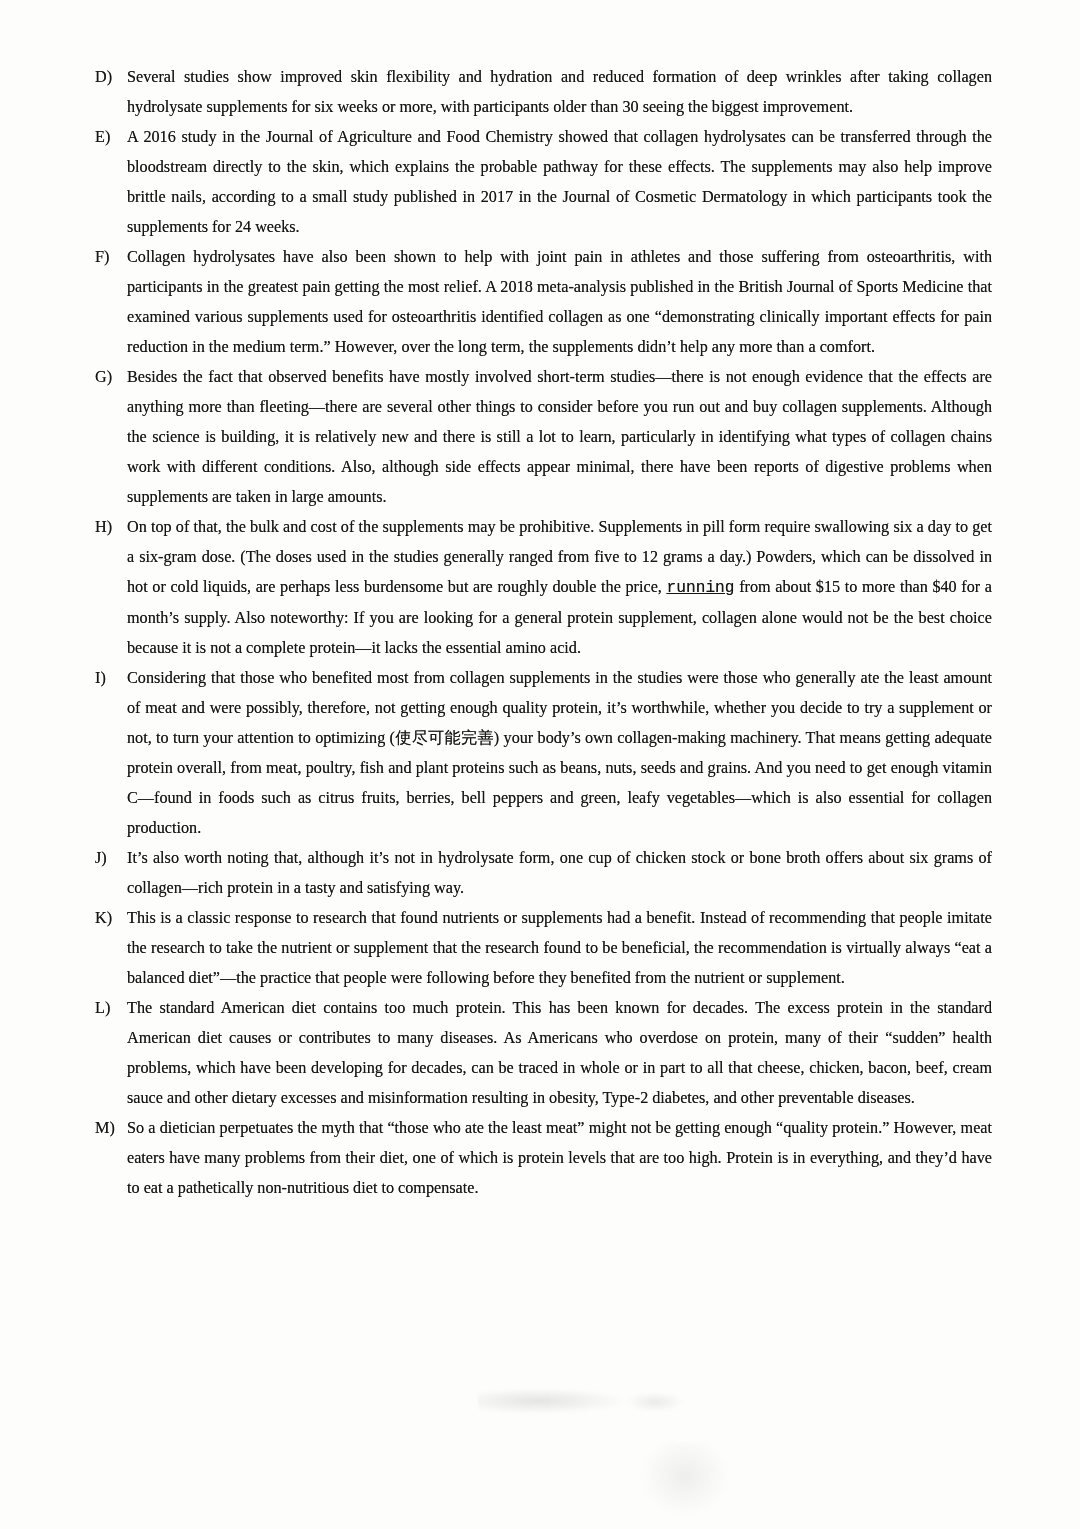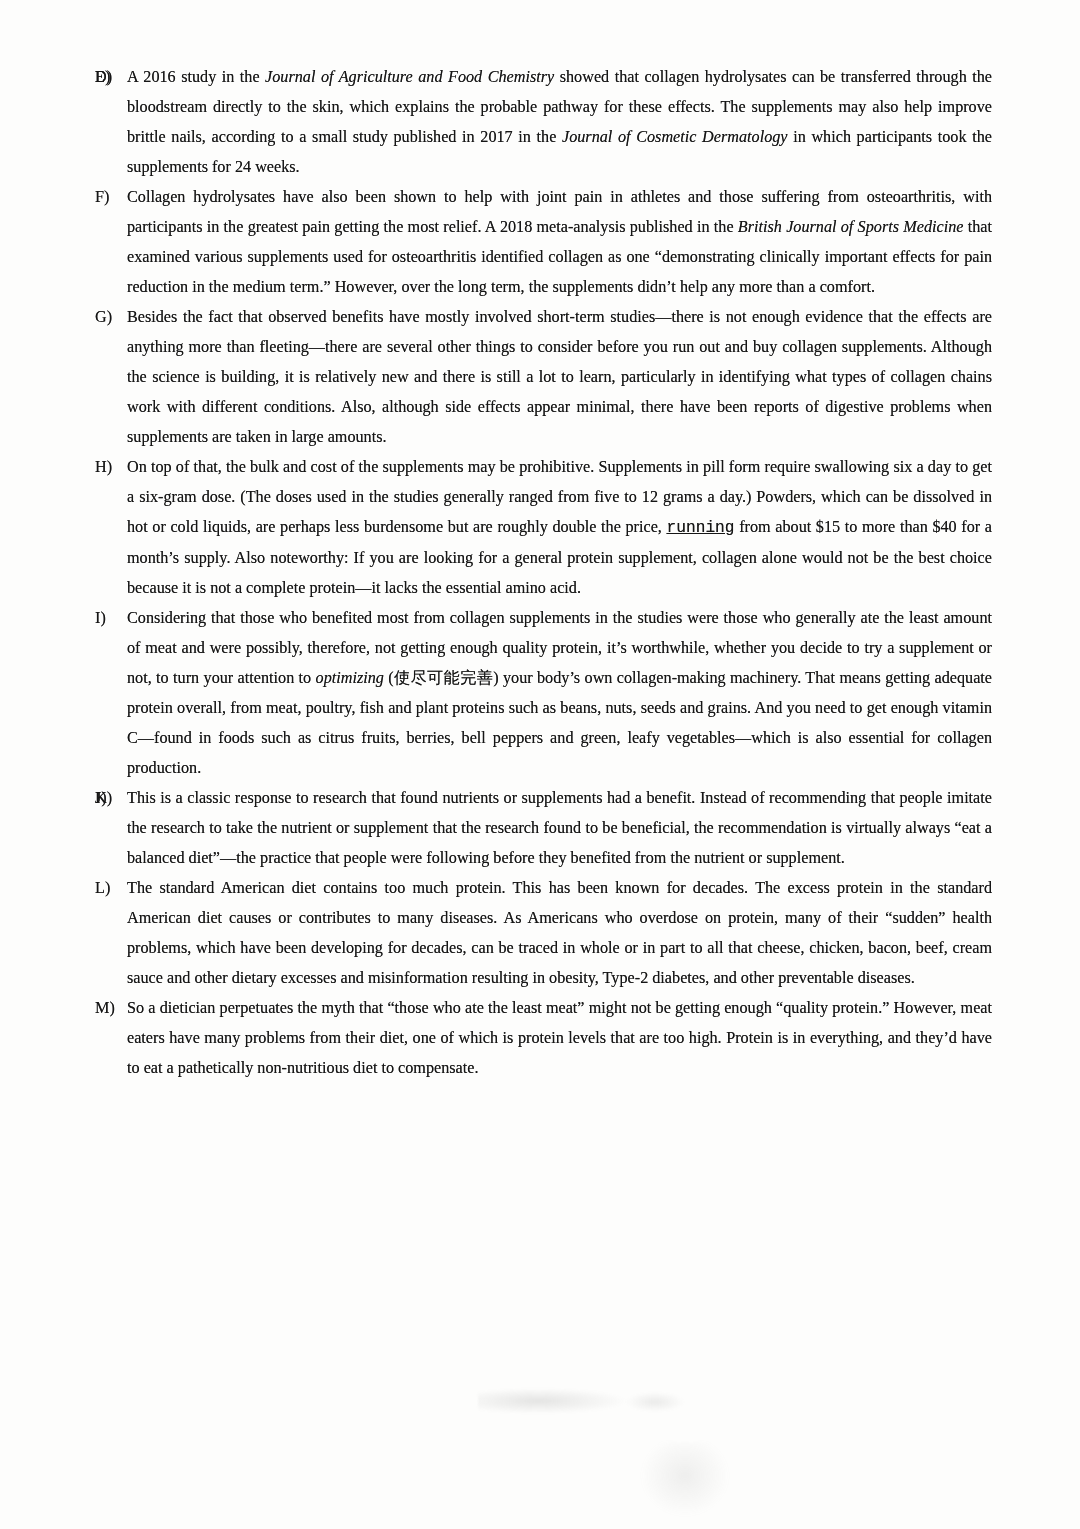--- a/index.html
+++ b/index.html
@@ -30,21 +30,21 @@
     position: relative;
     padding-left: 32px;
     margin: 0;
   }
   .para .label {
     position: absolute;
     left: 0;
     top: 0;
     width: 30px;
   }
-  .seg-italic { font-style: italic; }
+  .seg-italic { }
   .seg-underline { text-decoration: underline; font-family: Liberation Mono, monospace; }
   
   .artifact {
     position: absolute;
     pointer-events: none;
   }
   .artifact.a1 {
     left: 478px;
     top: 1388px;
     width: 150px;
@@ -67,27 +67,27 @@
     height: 75px;
     background: radial-gradient(ellipse at 50% 45%, rgba(150,150,150,0.14), rgba(150,150,150,0.0) 70%);
     filter: blur(1.5px);
   }
 </style>
 </head>
 <body>
 
 <div class="page">
   <main class="passage" id="passage">
-      <div class="para"><span class="label">D)</span></div>
+      <div class="para"><span class="label">D)</span><span><span>Several studies show improved skin flexibility and hydration and reduced formation of deep wrinkles after taking collagen hydrolysate supplements for six weeks or more, with participants older than 30 seeing the biggest improvement.</span></span></div>
       <div class="para"><span class="label">E)</span><span><span>A 2016 study in the </span><span class="seg-italic">Journal of Agriculture and Food Chemistry</span><span> showed that collagen hydrolysates can be transferred through the bloodstream directly to the skin, which explains the probable pathway for these effects. The supplements may also help improve brittle nails, according to a small study published in 2017 in the </span><span class="seg-italic">Journal of Cosmetic Dermatology</span><span> in which participants took the supplements for 24 weeks.</span></span></div>
       <div class="para"><span class="label">F)</span><span><span>Collagen hydrolysates have also been shown to help with joint pain in athletes and those suffering from osteoarthritis, with participants in the greatest pain getting the most relief. A 2018 meta-analysis published in the </span><span class="seg-italic">British Journal of Sports Medicine</span><span> that examined various supplements used for osteoarthritis identified collagen as one “demonstrating clinically important effects for pain reduction in the medium term.” However, over the long term, the supplements didn’t help any more than a comfort.</span></span></div>
       <div class="para"><span class="label">G)</span><span><span>Besides the fact that observed benefits have mostly involved short-term studies—there is not enough evidence that the effects are anything more than fleeting—there are several other things to consider before you run out and buy collagen supplements. Although the science is building, it is relatively new and there is still a lot to learn, particularly in identifying what types of collagen chains work with different conditions. Also, although side effects appear minimal, there have been reports of digestive problems when supplements are taken in large amounts.</span></span></div>
       <div class="para"><span class="label">H)</span><span><span>On top of that, the bulk and cost of the supplements may be prohibitive. Supplements in pill form require swallowing six a day to get a six-gram dose. (The doses used in the studies generally ranged from five to 12 grams a day.) Powders, which can be dissolved in hot or cold liquids, are perhaps less burdensome but are roughly double the price, </span><span class="seg-underline">running</span><span> from about $15 to more than $40 for a month’s supply. Also noteworthy: If you are looking for a general protein supplement, collagen alone would not be the best choice because it is not a complete protein—it lacks the essential amino acid.</span></span></div>
       <div class="para"><span class="label">I)</span><span><span>Considering that those who benefited most from collagen supplements in the studies were those who generally ate the least amount of meat and were possibly, therefore, not getting enough quality protein, it’s worthwhile, whether you decide to try a supplement or not, to turn your attention to </span><span class="seg-italic">optimizing</span><span> (使尽可能完善) your body’s own collagen-making machinery. That means getting adequate protein overall, from meat, poultry, fish and plant proteins such as beans, nuts, seeds and grains. And you need to get enough vitamin C—found in foods such as citrus fruits, berries, bell peppers and green, leafy vegetables—which is also essential for collagen production.</span></span></div>
-      <div class="para"><span class="label">J)</span></div>
+      <div class="para"><span class="label">J)</span><span><span>It’s also worth noting that, although it’s not in hydrolysate form, one cup of chicken stock or bone broth offers about six grams of collagen—rich protein in a tasty and satisfying way.</span></span></div>
       <div class="para"><span class="label">K)</span><span><span>This is a classic response to research that found nutrients or supplements had a benefit. Instead of recommending that people imitate the research to take the nutrient or supplement that the research found to be beneficial, the recommendation is virtually always “eat a balanced diet”—the practice that people were following before they benefited from the nutrient or supplement.</span></span></div>
       <div class="para"><span class="label">L)</span><span><span>The standard American diet contains too much protein. This has been known for decades. The excess protein in the standard American diet causes or contributes to many diseases. As Americans who overdose on protein, many of their “sudden” health problems, which have been developing for decades, can be traced in whole or in part to all that cheese, chicken, bacon, beef, cream sauce and other dietary excesses and misinformation resulting in obesity, Type-2 diabetes, and other preventable diseases.</span></span></div>
       <div class="para"><span class="label">M)</span><span><span>So a dietician perpetuates the myth that “those who ate the least meat” might not be getting enough “quality protein.” However, meat eaters have many problems from their diet, one of which is protein levels that are too high. Protein is in everything, and they’d have to eat a pathetically non-nutritious diet to compensate.</span></span></div>
     </main>
   <div class="artifact a1"></div>
   <div class="artifact a2"></div>
   <div class="artifact a3"></div>
 </div>
 
 </body></html>

